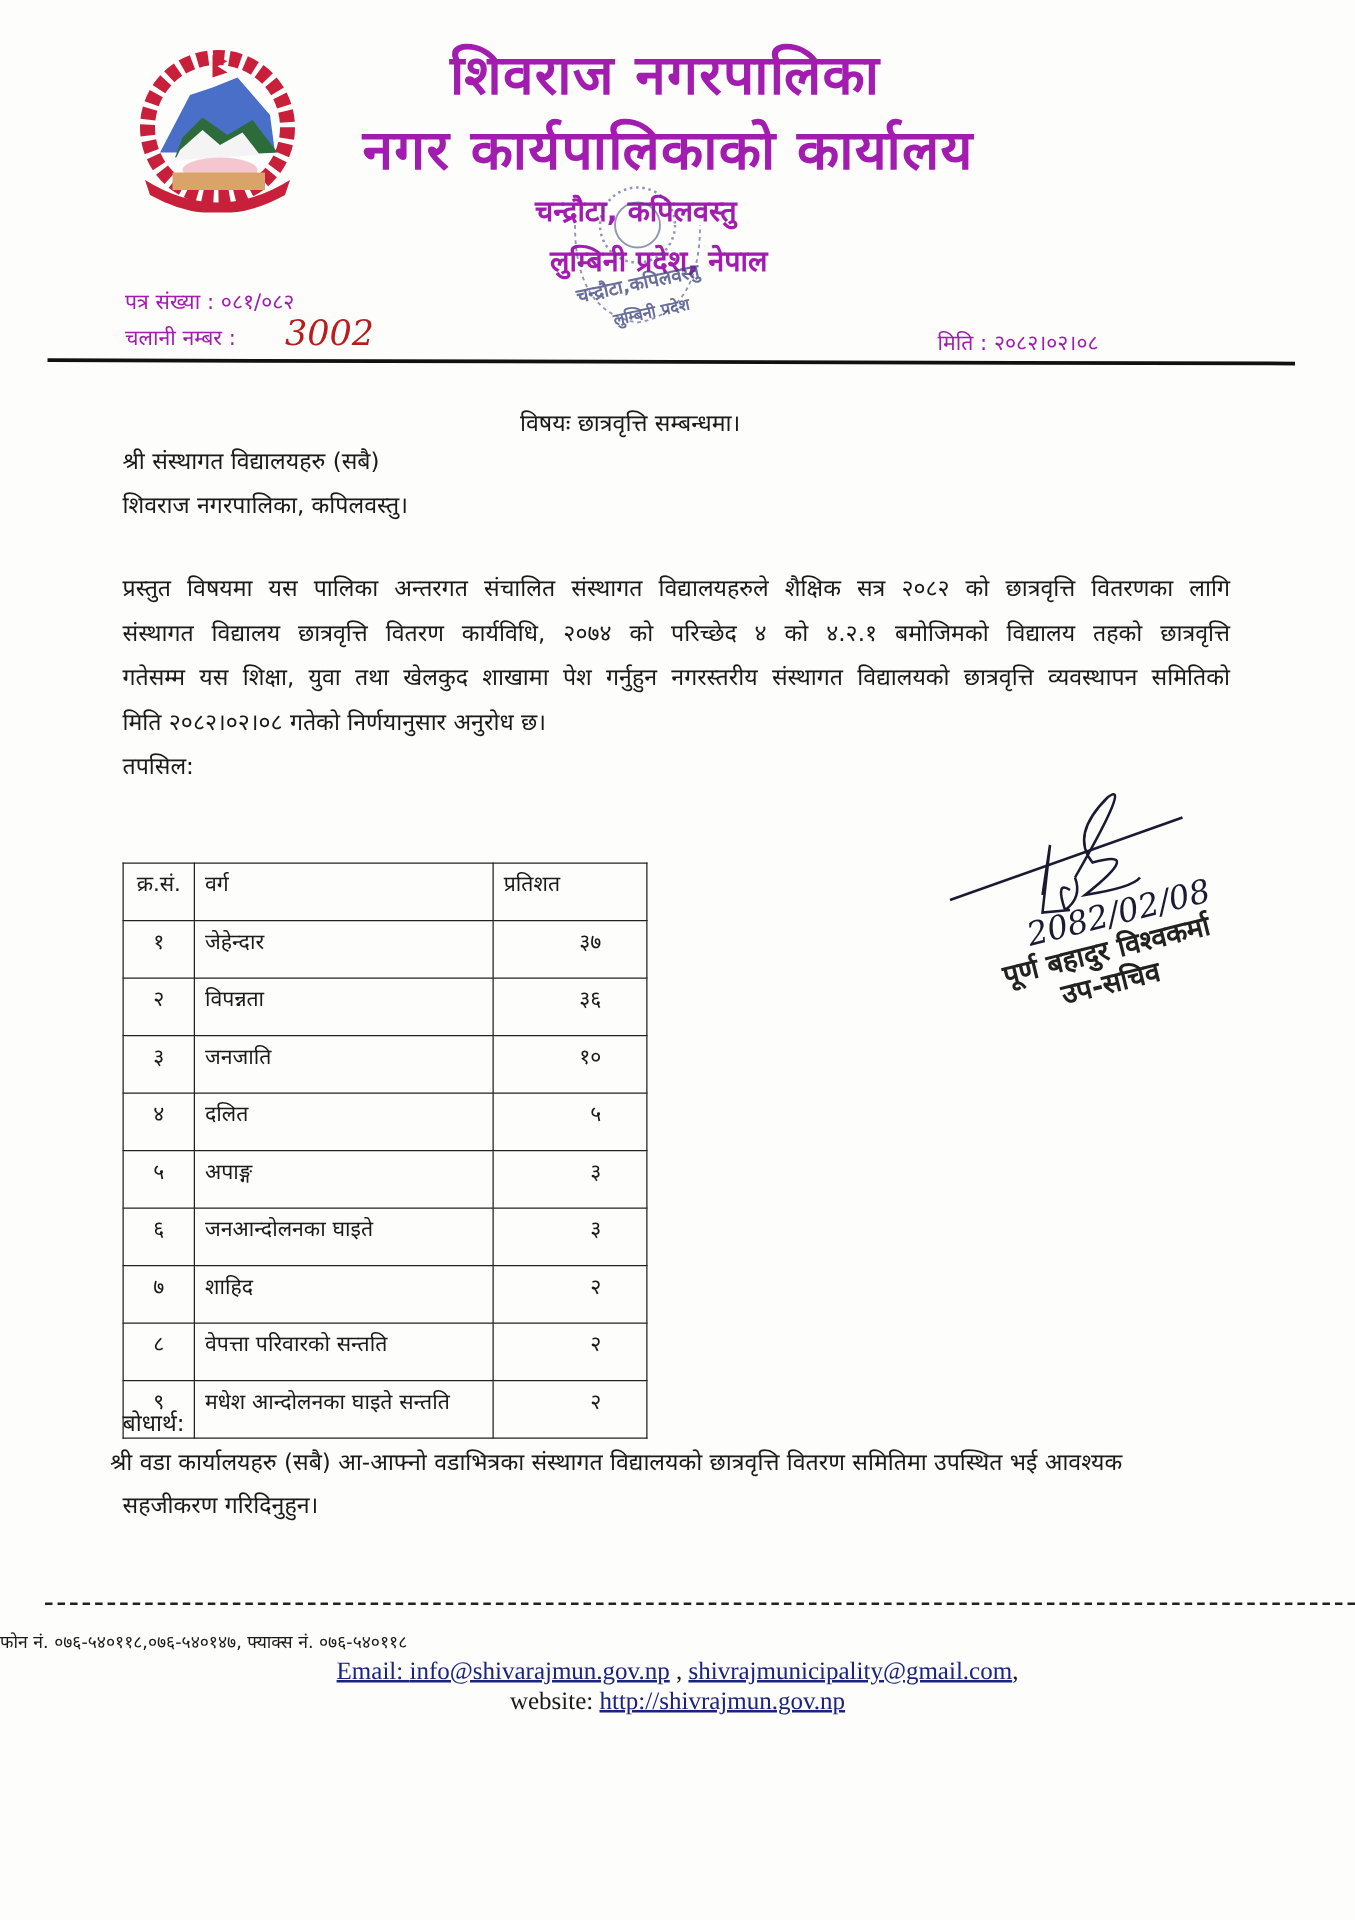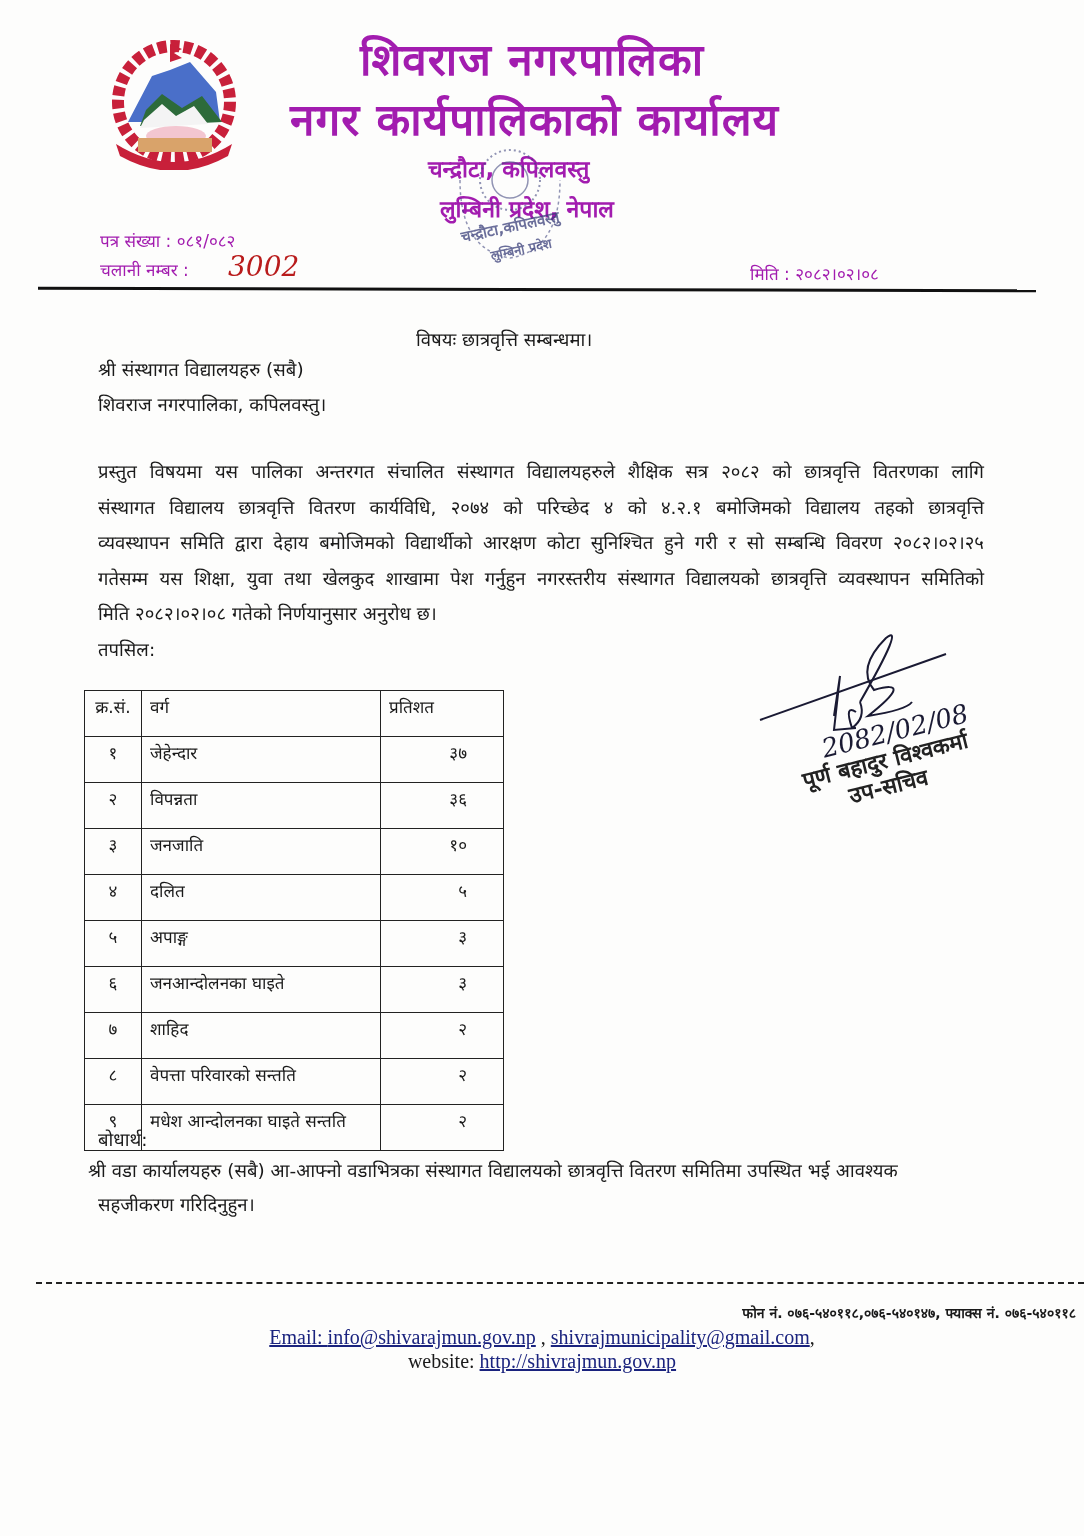--- a/index.html
+++ b/index.html
@@ -72,27 +72,26 @@
 <div class="abs rule" style="left:38px;top:288px;width:998px;transform:rotate(0.15deg);"></div>
 
 <div class="abs body-text" style="left:416px;top:322px;">विषयः छात्रवृत्ति सम्बन्धमा।</div>
 
 <div class="abs body-text" style="left:98px;top:352px;">श्री संस्थागत विद्यालयहरु (सबै)</div>
 <div class="abs body-text" style="left:98px;top:387px;">शिवराज  नगरपालिका, कपिलवस्तु।</div>
 
 <div class="abs body-text" style="left:98px;top:454px;width:886px;">
   <span class="para-line">प्रस्तुत विषयमा यस पालिका अन्तरगत संचालित संस्थागत विद्यालयहरुले शैक्षिक सत्र २०८२ को छात्रवृत्ति वितरणका लागि</span>
   <span class="para-line">संस्थागत विद्यालय छात्रवृत्ति वितरण कार्यविधि, २०७४ को परिच्छेद ४ को ४.२.१ बमोजिमको विद्यालय तहको छात्रवृत्ति</span>
-  <span class="para-line">व्यवस्थापन समिति द्वारा देहाय बमोजिमको विद्यार्थीको आरक्षण कोटा सुनिश्चित हुने गरी र सो सम्बन्धि विवरण २०८२।०२।२५</span>
   <span class="para-line">गतेसम्म यस शिक्षा, युवा तथा खेलकुद शाखामा पेश गर्नुहुन नगरस्तरीय संस्थागत विद्यालयको छात्रवृत्ति व्यवस्थापन समितिको</span>
   <span style="display:block;">मिति २०८२।०२।०८ गतेको निर्णयानुसार अनुरोध छ।</span>
   <span style="display:block;">तपसिल:</span>
 </div>
 
-<table class="abs tbl" style="left:84px;top:690px;padding-left:12px;">
+<table class="abs tbl" style="left:98px;top:690px;padding-left:12px;">
   <tbody>
       <tr>
     <td class="c1">क्र.सं.</td>
     <td class="c2">वर्ग</td>
     <td class="c3" style="text-align:left;">प्रतिशत</td>
   </tr>
   <tr>
     <td class="c1">१</td>
     <td class="c2">जेहेन्दार</td>
     <td class="c3 c3v">३७</td>
@@ -149,19 +148,19 @@
 </div>
 <div class="abs hand" style="left:820px;top:716px;font-size:26px;color:#1a1a33;transform:rotate(-14deg);">2082/02/08</div>
 <div class="abs sig-text" style="left:800px;top:744px;transform:rotate(-14deg);">पूर्ण बहादुर विश्वकर्मा</div>
 <div class="abs sig-text" style="left:848px;top:770px;transform:rotate(-14deg);">उप-सचिव</div>
 
 <div class="abs body-text" style="left:98px;top:1122px;">बोधार्थ:</div>
 <div class="abs body-text" style="left:88px;top:1153px;">श्री वडा कार्यालयहरु (सबै) आ-आफ्नो वडाभित्रका संस्थागत विद्यालयको छात्रवृत्ति वितरण समितिमा उपस्थित भई आवश्यक</div>
 <div class="abs body-text" style="left:98px;top:1187px;">सहजीकरण गरिदिनुहुन।</div>
 
 <div class="abs dashed" style="left:36px;top:1282px;width:1048px;"></div>
-<div class="abs" style="left:0;width:1076px;top:1303px;text-align:right;font-size:14px;font-weight:bold;white-space:nowrap;">फोन नं. ०७६-५४०११८,०७६-५४०१४७, फ्याक्स नं. ०७६-५४०११८</div>
+<div class="abs" style="left:0;width:1076px;top:1303px;text-align:left;font-size:14px;font-weight:normal;white-space:nowrap;">फोन नं. ०७६-५४०११८,०७६-५४०१४७, फ्याक्स नं. ०७६-५४०११८</div>
 <div class="abs footer-line" style="left:0;width:1084px;top:1326px;text-align:center;">
   <a><span>Email: </span><span>info@shivarajmun.gov.np</span></a><span> , </span><a>shivrajmunicipality@gmail.com</a><span>,</span>
 </div>
 <div class="abs footer-line" style="left:0;width:1084px;top:1350px;">
   <span>website: </span><a>http://shivrajmun.gov.np</a>
 </div>
 
 </body></html>

